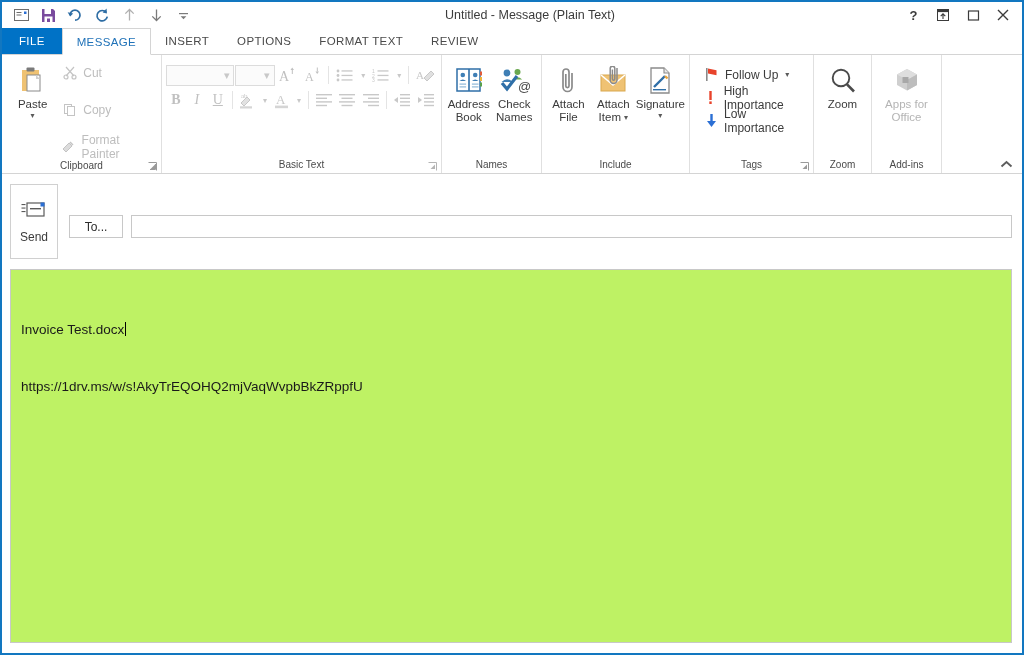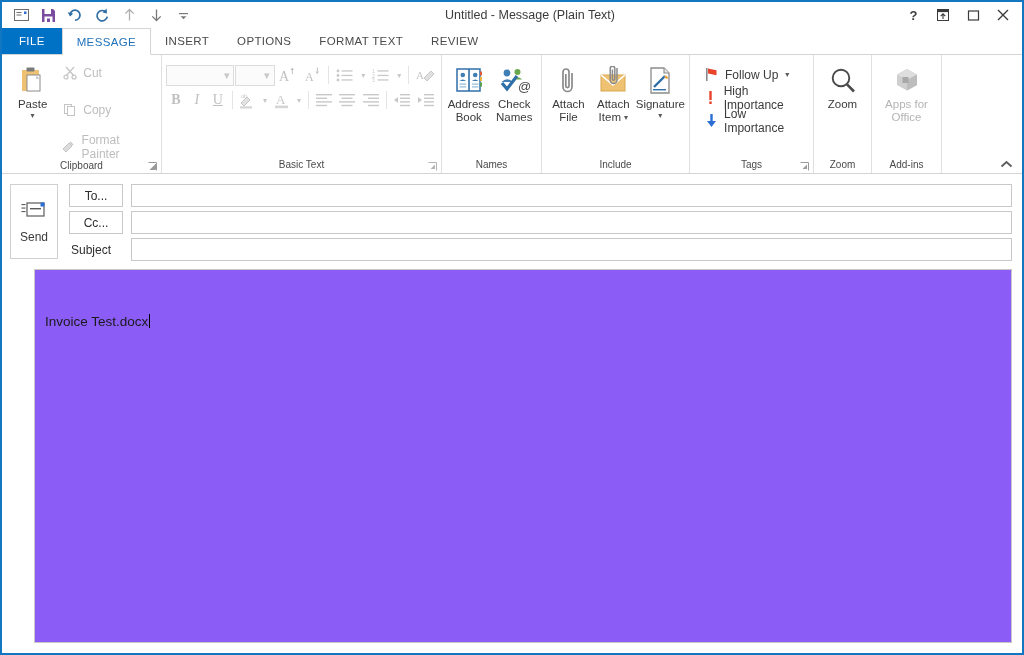--- a/index.html
+++ b/index.html
@@ -167,45 +167,45 @@
     display: flex; padding: 10px 10px 0 8px;
     background: #ffffff;
   }
   #send-btn {
     width: 48px; height: 75px;
     border: 1px solid #d0d0d0; background: #fff;
     display: flex; flex-direction: column; align-items: center; justify-content: center;
     gap: 7px; font-size: 12px; color: #3b3b3b;
   }
   #fields { flex: 1; display: flex; flex-direction: column; gap: 4px; padding-left: 11px; }
-  .field-row { display: flex; align-items: center; height: 23px; }
+  .field-row { display: flex; align-items: center; height: 23px; margin-top: 31px; }
   .addr-btn {
     width: 54px; height: 23px;
     border: 1px solid #c8c8c8; background: #fff;
     display:flex; align-items:center; justify-content:center;
     font-size: 12px; color: #2c2c2c;
   }
   .addr-label {
     width: 54px; height: 23px; display:flex; align-items:center;
     font-size: 12px; color: #2c2c2c; padding-left: 2px;
   }
   .addr-input {
     flex: 1; height: 23px; margin-left: 8px;
     border: 1px solid #c8c8c8; background: #fff;
     font-family: "Liberation Sans", sans-serif; font-size: 12px;
     padding: 0 4px; color: #1a1a1a;
   }
 
   
   #bodyarea { flex: 1; padding: 0 10px 10px 8px; display:flex; }
   #body-box {
-    flex: 1; border: 1px solid #c8c8c8; background: #8b5cf6;
-    padding: 4px 10px; overflow: hidden;
+    flex: 1; border: 1px solid #c8c8c8; background: #bef264;
+    padding: 12px 10px; overflow: hidden;
     font-size: 13.5px; color: #1a1a1a; line-height: 19px;
-    white-space: pre-wrap; word-break: break-all; margin-left: 24px;
+    white-space: pre-wrap; word-break: break-all;
   }
   .caretbar {
     display:inline-block; width:1px; height:14px;
     background:#000; vertical-align:-2px; margin-left:1px;
   }
 </style>
 </head>
 <body>
 
 <div id="window">
@@ -680,16 +680,17 @@
       <div class="field-row">
         <div class="addr-label">Subject</div>
         <input class="addr-input" type="text" value="" style="">
       </div>
     </div>
   </div>
 
   <div id="bodyarea">
     <div id="body-box">
       <div><span>Invoice Test.docx</span><span class="caretbar"></span></div>
+      <div>https://1drv.ms/w/s!AkyTrEQOHQ2mjVaqWvpbBkZRppfU</div>
     </div>
   </div>
 
 </div>
 
 </body></html>

